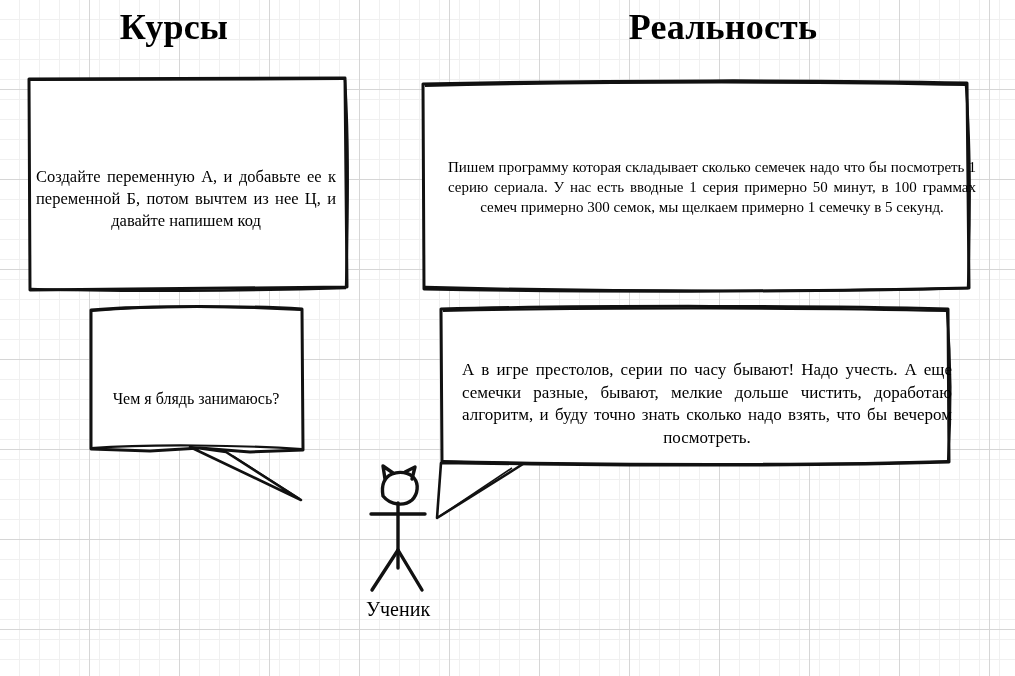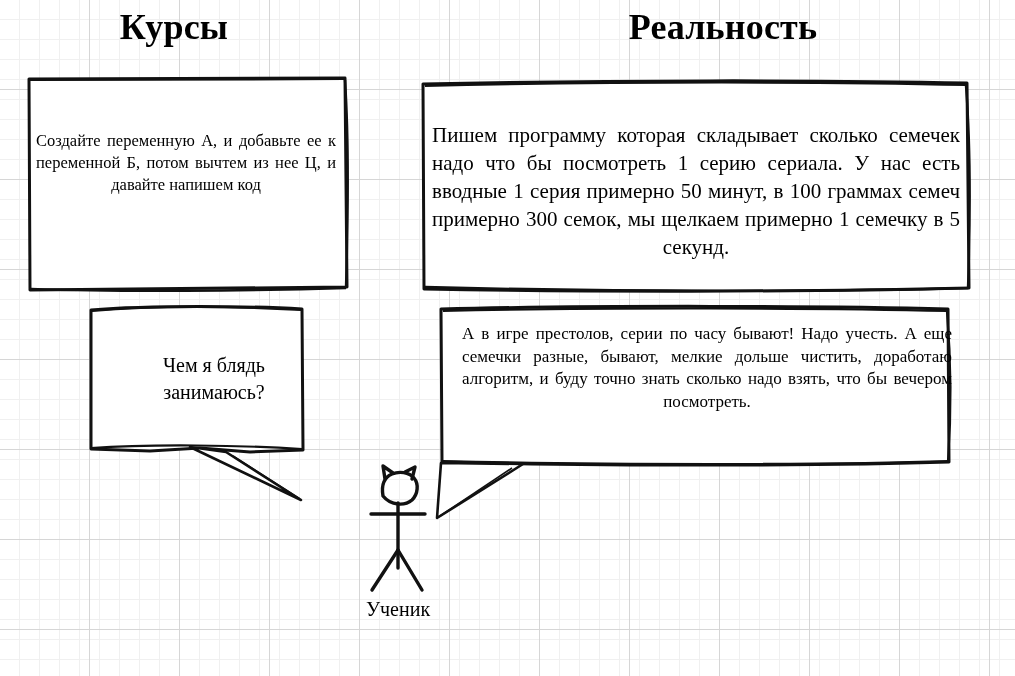--- a/index.html
+++ b/index.html
@@ -50,32 +50,33 @@
     width: 1015px;
     height: 676px;
     pointer-events: none;
   }
   .balloon-text {
     position: absolute;
     color: #000000;
     text-align: center;
     line-height: 1.33;
     text-align-last: center;
+    margin-top: 36px;
   }
   #text-course-box {
     left: 36px;  top: 130px; width: 300px;
     font-size: 16.5px; text-align: justify; text-align-last: center;
   }
   #text-course-bubble {
-    left: 116px;  top: 352px; width: 196px;
-    font-size: 20px;
+    left: 98px;  top: 352px; width: 196px;
+    font-size: 16px;
   }
   #text-reality-box {
-    left: 432px; top: 122px; width: 528px;
-    font-size: 21px; text-align: justify; text-align-last: center;
+    left: 448px; top: 122px; width: 528px;
+    font-size: 15px; text-align: justify; text-align-last: center;
   }
   #text-reality-bubble {
     left: 462px; top: 323px; width: 490px;
     font-size: 17px; text-align: justify; text-align-last: center;
   }
   #label-student {
     position: absolute;
     left: 338px; top: 598px; width: 120px;
     text-align: center;
     font-size: 20px;

